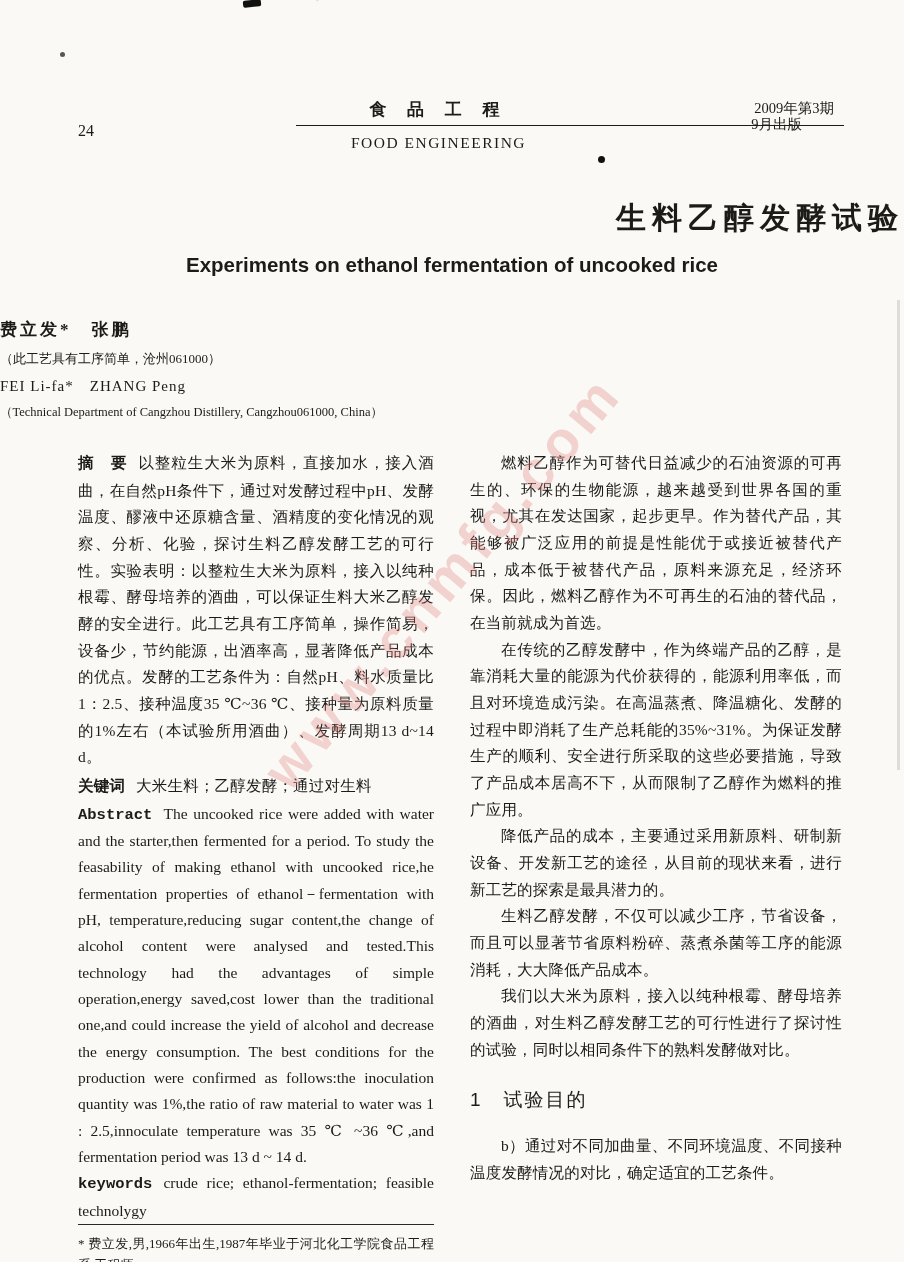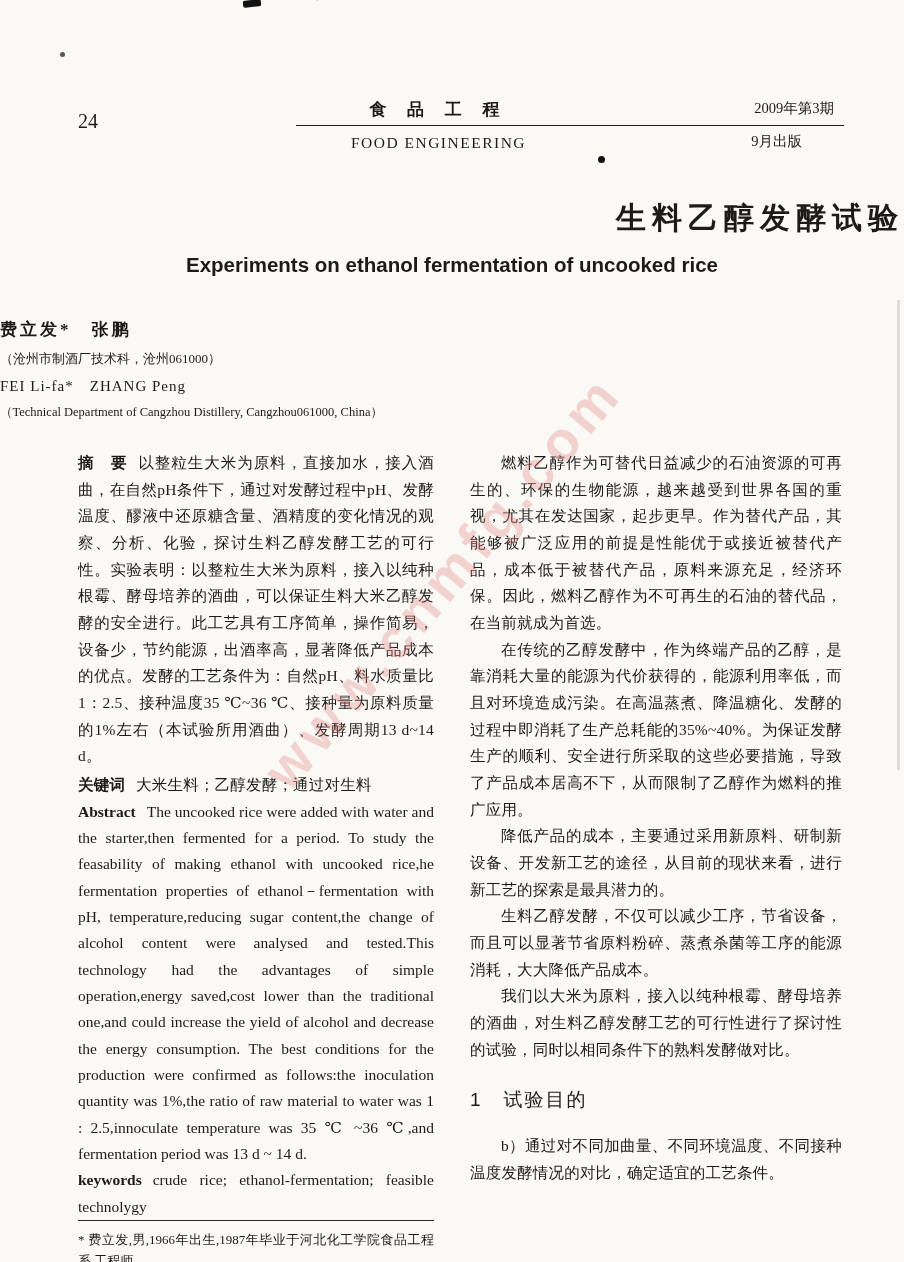--- a/index.html
+++ b/index.html
@@ -23,30 +23,30 @@
   .wm{
     position:absolute;color:#e07a7a;opacity:.40;font-weight:bold;
     font-family:"Liberation Sans","DejaVu Sans",sans-serif;
     white-space:nowrap;pointer-events:none;letter-spacing:6px;
   }
   .wm-top{left:295px;top:-14px;font-size:30px;transform:rotate(-48deg);transform-origin:left top;}
   .wm-mid{left:250px;top:760px;font-size:56px;transform:rotate(-50deg);transform-origin:left top;opacity:.30;}
 
   
   .journal-header{position:relative;margin:98px 60px 0 78px;height:54px;}
-  .pageno{position:absolute;left:0;top:12px;font-size:20px;}
+  .pageno{position:absolute;left:0;top:24px;font-size:16px;}
   .head-block{position:absolute;left:218px;right:0;top:0;height:54px;}
   .jcn{position:absolute;top:0;left:26%;transform:translateX(-50%);
        font-family:"Liberation Sans","DejaVu Sans",sans-serif;
        font-weight:bold;font-size:17px;letter-spacing:8px;white-space:nowrap;}
   .issue{position:absolute;top:1px;right:10px;font-size:14.5px;}
   .head-rule{position:absolute;top:27px;left:0;right:0;border-top:1.6px solid #1c1b18;}
   .jen{position:absolute;bottom:0;left:26%;transform:translateX(-50%);
        font-size:15.5px;letter-spacing:1.5px;white-space:nowrap;}
-  .pub{position:absolute;bottom:1px;right:42px;font-size:14.5px;text-align:right;}
+  .pub{position:absolute;bottom:18px;right:42px;font-size:14.5px;text-align:right;}
 
   
   .title-cn{margin:46px 0 0;text-align:right;
     font-family:"Liberation Sans","DejaVu Sans",sans-serif;
     font-weight:bold;font-size:30px;letter-spacing:6px;}
   .title-en{margin:14px 0 0;text-align:center;font-weight:bold;font-size:20.5px;
     font-family:"Liberation Sans","DejaVu Sans",sans-serif;}
 
   
   .authors{margin-top:40px;text-align:left;line-height:1.55;}
@@ -58,21 +58,21 @@
   
   .columns{margin:28px 62px 0 78px;display:flex;gap:36px;height:800px;}
   .col{min-width:0;}
   .col.left{flex:0 0 356px;display:flex;flex-direction:column;}
   .col.right{flex:1;}
 
   .para{margin:0;text-align:justify;font-size:15.5px;line-height:1.72;}
   .para.cn{letter-spacing:.2px;}
   .para.ind{text-indent:2em;}
   .lbl{font-weight:bold;margin-right:11px;
-       font-family:Liberation Serif, serif;}
+       font-family:Liberation Mono, monospace;}
   .kwline{margin-top:2px;}
   .para.en{font-size:15.5px;line-height:1.70;}
 
   .sec{margin:24px 0 20px;font-size:19px;font-weight:normal;letter-spacing:2px;
        font-family:"Liberation Sans","DejaVu Sans",sans-serif;}
 
   
   .footnote{margin-top:auto;}
   .fn-rule{border-top:1.3px solid #2a2924;width:100%;margin-bottom:9px;}
   .fn-text{margin:0;font-size:13px;line-height:1.6;text-align:justify;}
@@ -99,21 +99,21 @@
       <span class="jen">FOOD  ENGINEERING</span>
       <span class="pub">9月出版</span>
     </div>
   </header>
 
   <h1 class="title-cn">生料乙醇发酵试验</h1>
   <div class="title-en">Experiments on ethanol fermentation of uncooked rice</div>
 
   <div class="authors">
     <div class="auth-cn">费立发*　张鹏</div>
-    <div class="affil-cn">（沧州市制酒厂技术科，沧州061000）</div>
+    <div class="affil-cn">（此工艺具有工序简单，沧州061000）</div>
     <div class="auth-en">FEI Li-fa*　ZHANG Peng</div>
     <div class="affil-en">（Technical Department of Cangzhou Distillery, Cangzhou061000, China）</div>
   </div>
 
   <main class="columns">
 
     <section class="col left">
       <p class="para cn"><span class="lbl">摘　要</span><span>以整粒生大米为原料，直接加水，接入酒曲，在自然pH条件下，通过对发酵过程中pH、发酵温度、醪液中还原糖含量、酒精度的变化情况的观察、分析、化验，探讨生料乙醇发酵工艺的可行性。实验表明：以整粒生大米为原料，接入以纯种根霉、酵母培养的酒曲，可以保证生料大米乙醇发酵的安全进行。此工艺具有工序简单，操作简易，设备少，节约能源，出酒率高，显著降低产品成本的优点。发酵的工艺条件为：自然pH、料水质量比1：2.5、接种温度35 ℃~36 ℃、接种量为原料质量的1%左右（本试验所用酒曲）、发酵周期13 d~14 d。</span></p>
       <p class="para cn kwline"><span class="lbl">关键词</span><span>大米生料；乙醇发酵；通过对生料</span></p>
       <p class="para en"><span class="lbl">Abstract</span><span>The uncooked rice were added with water and the starter,then fermented for a period. To study the feasability of making ethanol with uncooked rice,he fermentation properties of ethanol－fermentation with pH, temperature,reducing sugar content,the change of alcohol content were analysed and tested.This technology had the advantages of simple operation,energy saved,cost lower than the traditional one,and could increase the yield of alcohol and decrease the energy consumption. The best conditions for the production were confirmed as follows:the inoculation quantity was 1%,the ratio of raw material to water was 1 : 2.5,innoculate temperature was 35 ℃ ~36 ℃,and fermentation period was 13 d ~ 14 d.</span></p>
@@ -121,21 +121,21 @@
 
       <div class="footnote">
         <div class="fn-rule"></div>
         <p class="fn-text">* 费立发,男,1966年出生,1987年毕业于河北化工学院食品工程系,工程师。</p>
 
       </div>
     </section>
 
     <section class="col right">
       <p class="para cn ind">燃料乙醇作为可替代日益减少的石油资源的可再生的、环保的生物能源，越来越受到世界各国的重视，尤其在发达国家，起步更早。作为替代产品，其能够被广泛应用的前提是性能优于或接近被替代产品，成本低于被替代产品，原料来源充足，经济环保。因此，燃料乙醇作为不可再生的石油的替代品，在当前就成为首选。</p>
-      <p class="para cn ind">在传统的乙醇发酵中，作为终端产品的乙醇，是靠消耗大量的能源为代价获得的，能源利用率低，而且对环境造成污染。在高温蒸煮、降温糖化、发酵的过程中即消耗了生产总耗能的35%~40%。为保证发酵生产的顺利、安全进行所采取的这些必要措施，导致了产品成本居高不下，从而限制了乙醇作为燃料的推广应用。</p>
+      <p class="para cn ind">在传统的乙醇发酵中，作为终端产品的乙醇，是靠消耗大量的能源为代价获得的，能源利用率低，而且对环境造成污染。在高温蒸煮、降温糖化、发酵的过程中即消耗了生产总耗能的35%~31%。为保证发酵生产的顺利、安全进行所采取的这些必要措施，导致了产品成本居高不下，从而限制了乙醇作为燃料的推广应用。</p>
       <p class="para cn ind">降低产品的成本，主要通过采用新原料、研制新设备、开发新工艺的途径，从目前的现状来看，进行新工艺的探索是最具潜力的。</p>
       <p class="para cn ind">生料乙醇发酵，不仅可以减少工序，节省设备，而且可以显著节省原料粉碎、蒸煮杀菌等工序的能源消耗，大大降低产品成本。</p>
       <p class="para cn ind">我们以大米为原料，接入以纯种根霉、酵母培养的酒曲，对生料乙醇发酵工艺的可行性进行了探讨性的试验，同时以相同条件下的熟料发酵做对比。</p>
 
       <h2 class="sec">1　试验目的</h2>
 
       <p class="para cn ind">b）通过对不同加曲量、不同环境温度、不同接种温度发酵情况的对比，确定适宜的工艺条件。</p>
     </section>
 
   </main>

